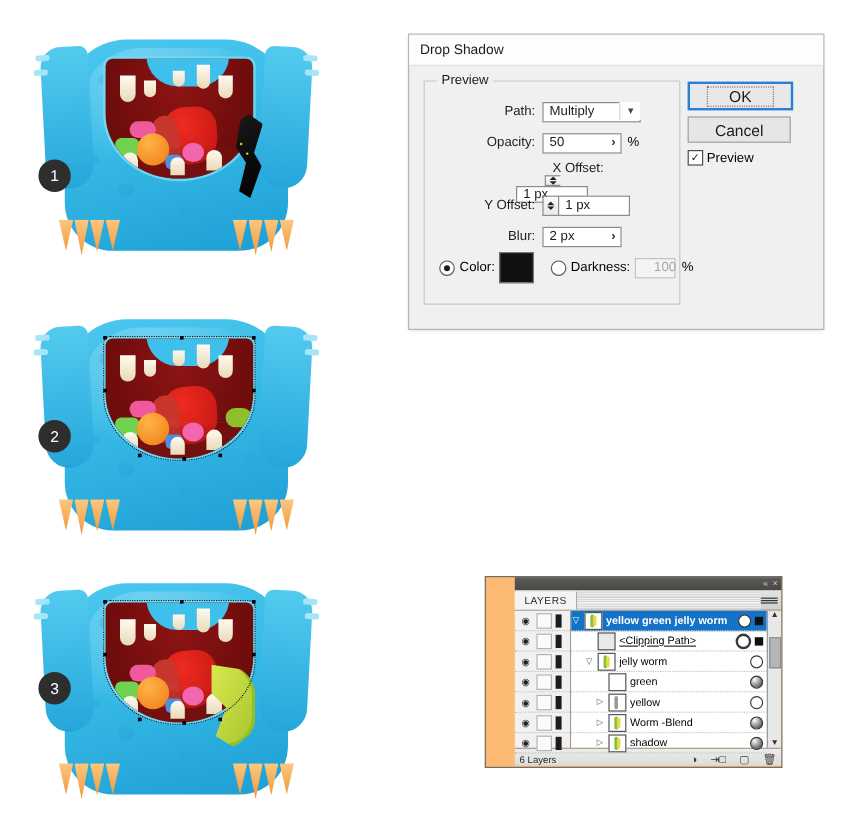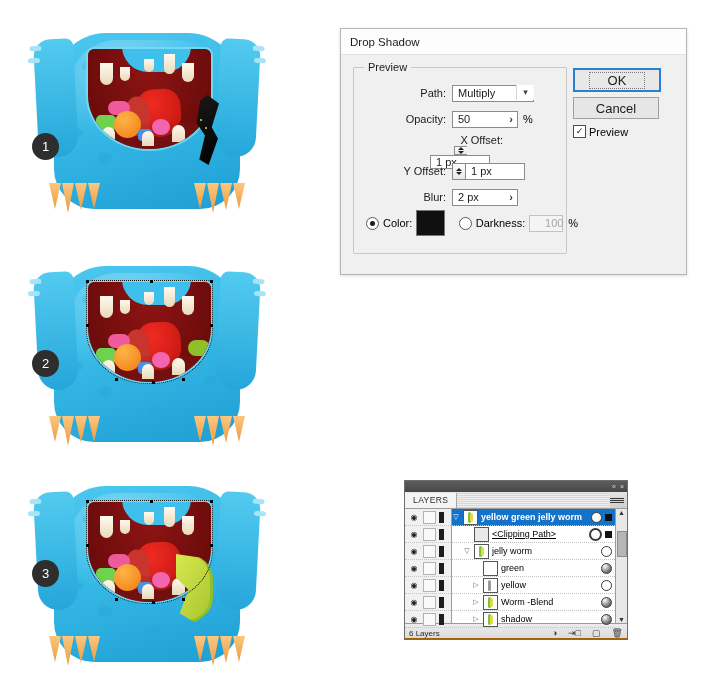--- a/index.html
+++ b/index.html
@@ -172,21 +172,21 @@
   .btn.primary span{border:1px dotted #7a7a7a;padding:0 18px;}
   .chkrow{position:absolute;display:flex;align-items:center;font-size:11px;}
   .chk{
     width:11px;height:11px;border:1px solid #4a4a4a;background:#fff;margin-right:3px;
     display:flex;align-items:center;justify-content:center;
     font-size:9px;line-height:1;color:#111;flex:none;
   }
   
   #layers{
     position:absolute;left:404px;top:480px;width:222px;height:158px;
-    background:#a16207;border:1px solid #6e6e6e;font-size:9px;
+    background:#fdba74;border:1px solid #6e6e6e;font-size:9px;padding-left:24px;
   }
   .lp-titlebar{
     height:11px;background:linear-gradient(180deg,#5c5c5c,#474747);
     display:flex;align-items:center;justify-content:flex-end;
     padding-right:3px;gap:4px;color:#d8d8d8;font-size:7px;
   }
   .lp-tabbar{
     height:16px;background:linear-gradient(180deg,#e4e4e4,#cfcfcf);
     border-bottom:1px solid #9a9a9a;display:flex;align-items:center;
   }

